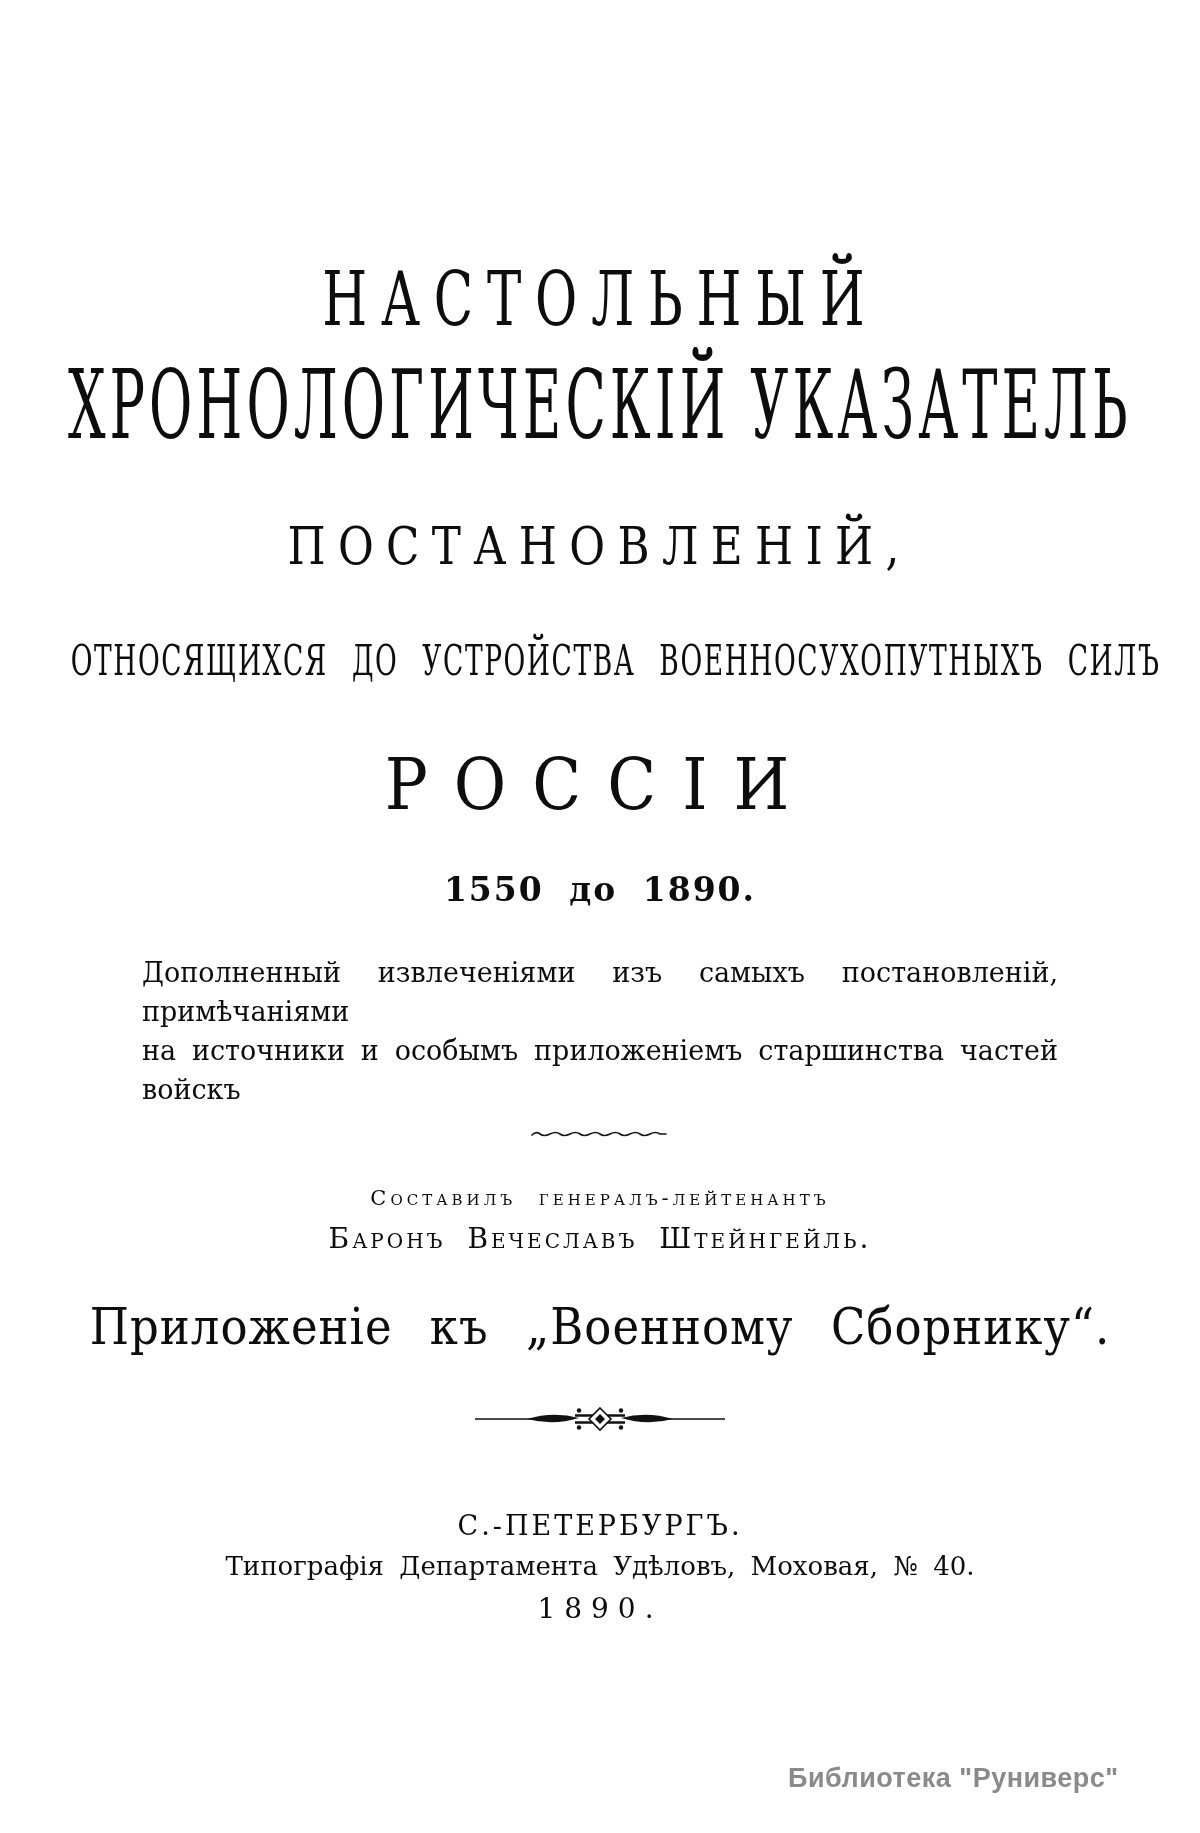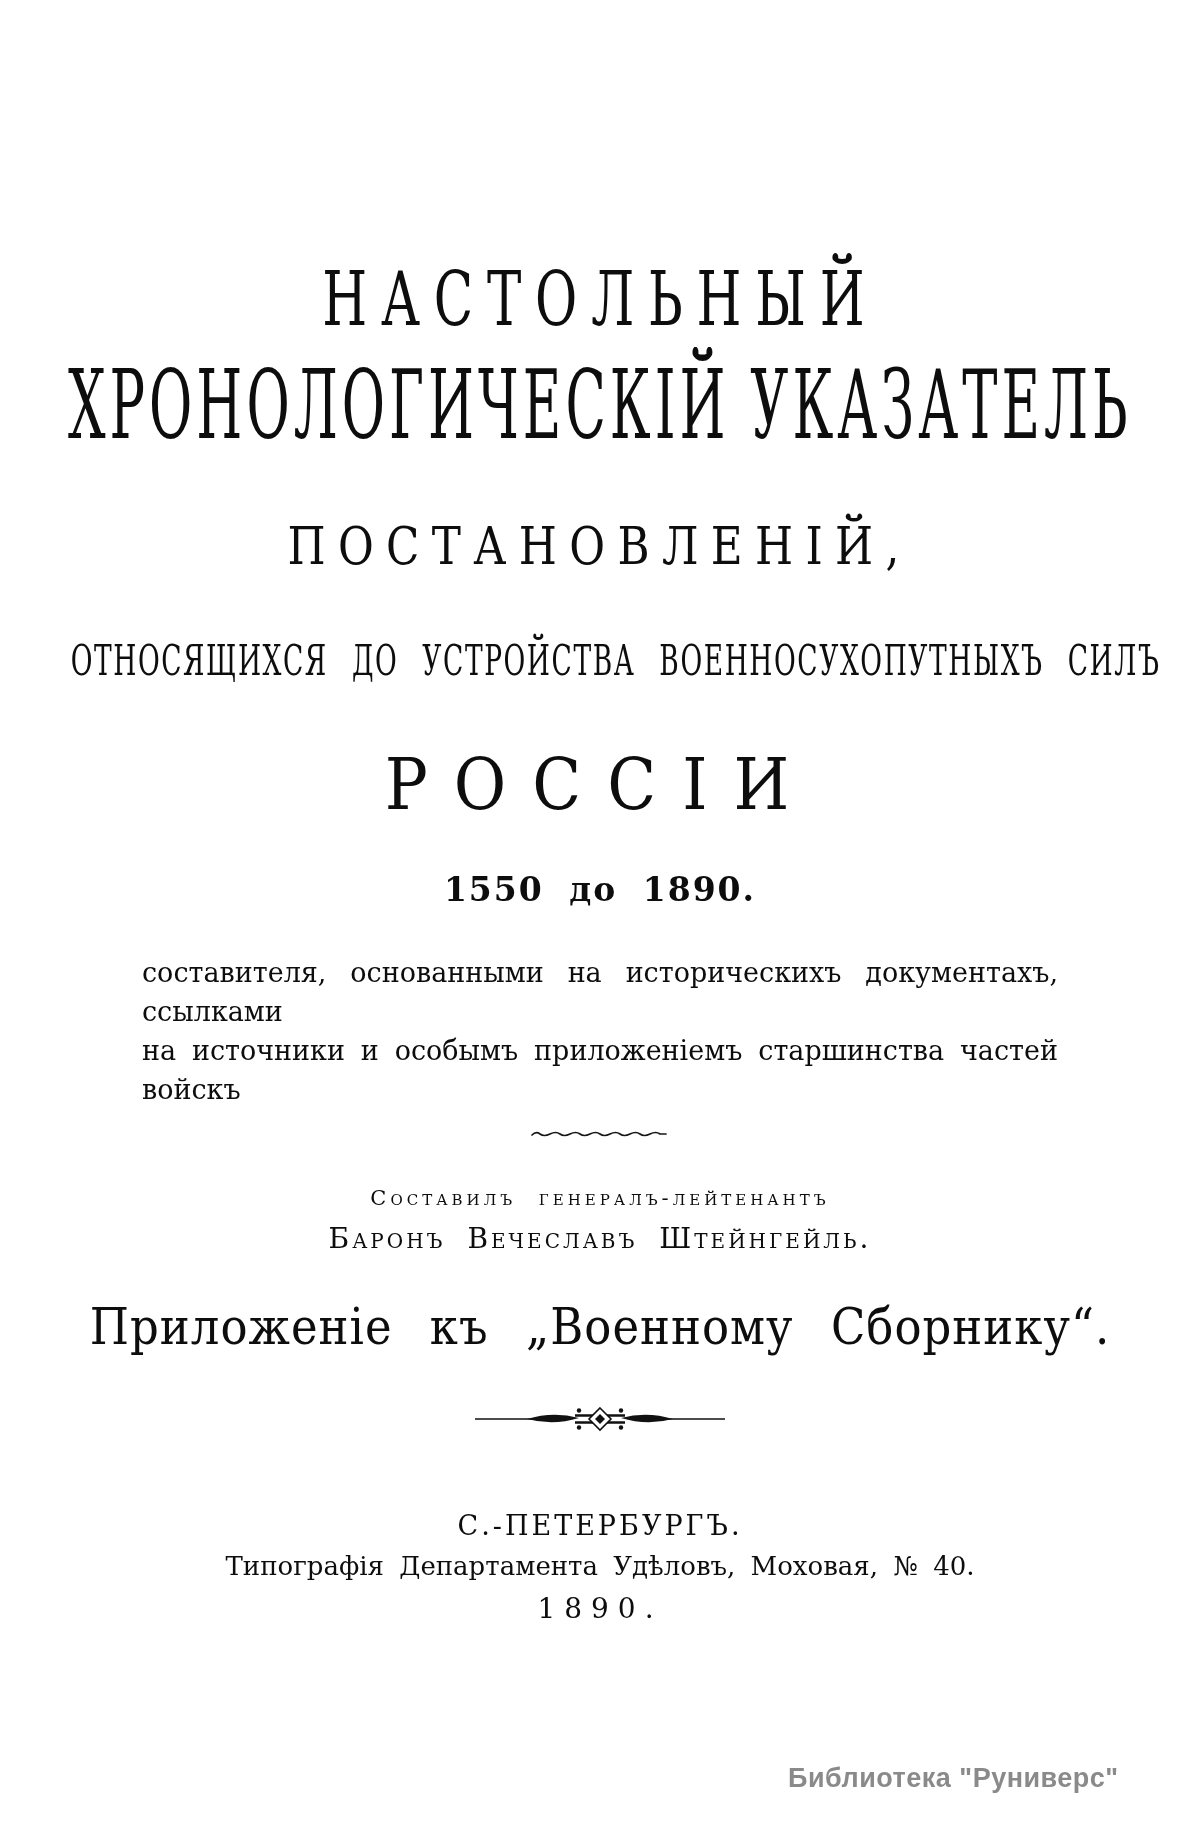--- a/index.html
+++ b/index.html
@@ -127,21 +127,21 @@
   <span>ОТНОСЯЩИХСЯ ДО УСТРОЙСТВА ВОЕННОСУХОПУТНЫХЪ СИЛЪ</span>
 </div>
 
 <div class="abs centerline t5">
   <span>РОССІИ</span>
 </div>
 
 <div class="abs t6">1550 до 1890.</div>
 
 <div class="annotation">
-  <div class="jline">составителя, основанными на историческихъ документахъ, ссылками</div>
+  <div class="jline">Дополненный извлеченіями изъ самыхъ постановленій, примѣчаніями</div>
   <div class="jline">на источники и особымъ приложеніемъ старшинства частей войскъ</div>
 </div>
 
 <div class="abs centerline wavy">
   <svg width="140" height="12" viewBox="0 0 140 12">
     <path d="M2 7 Q6 3 10 6 T20 6 T30 6 T40 6 T50 6 T60 6 T70 6 T80 6 T90 6 T100 6 T110 6 T120 6 T130 6 L136 6" fill="none" stroke="#161616" stroke-width="1.7" stroke-linecap="round"></path>
   </svg>
 </div>
 
 <div class="abs compiled">Составилъ генералъ-лейтенантъ</div>

